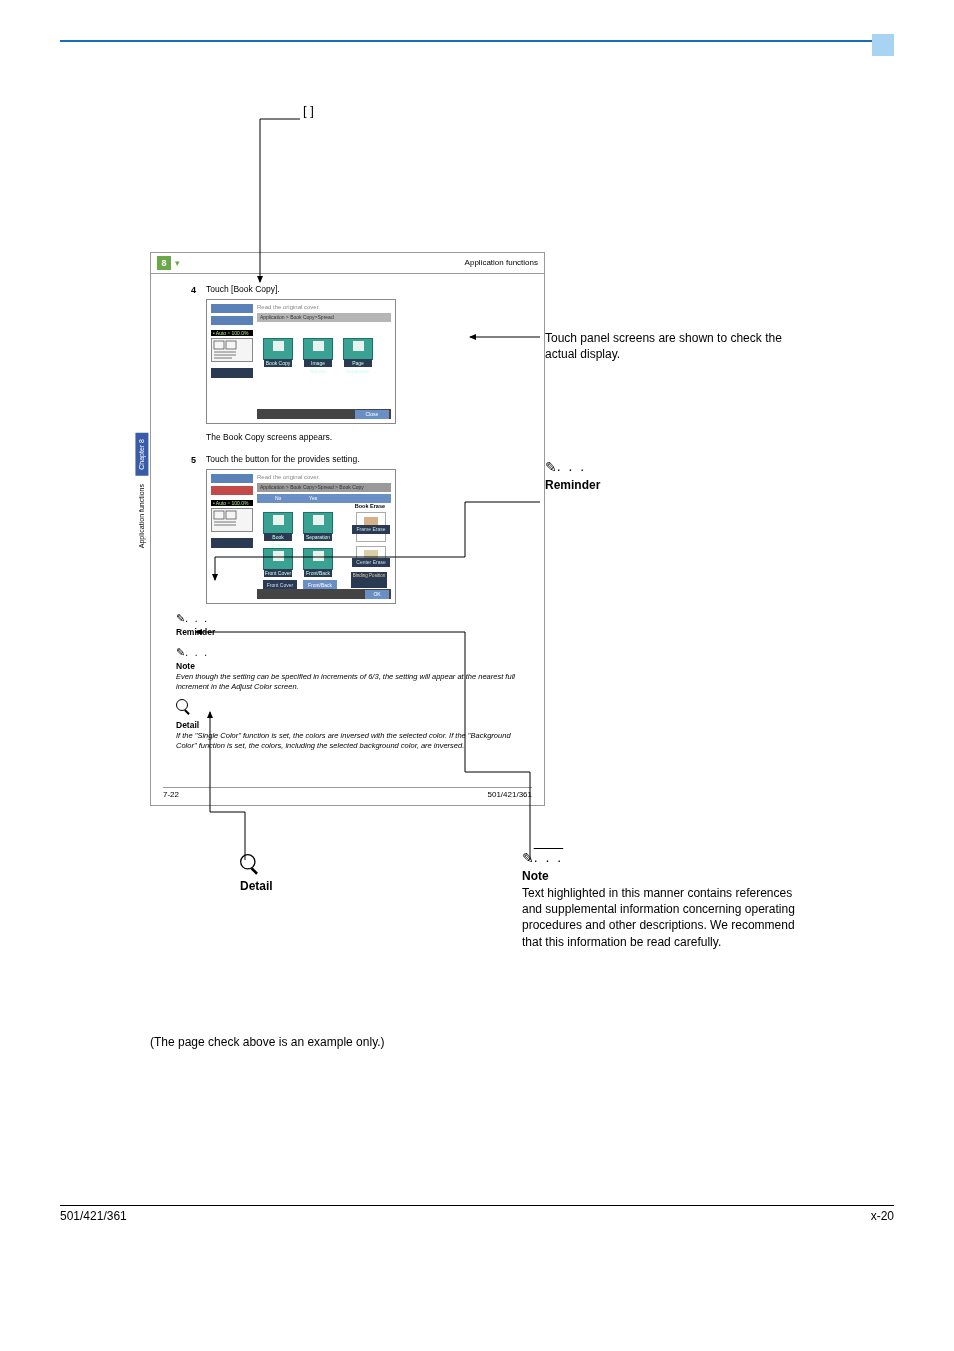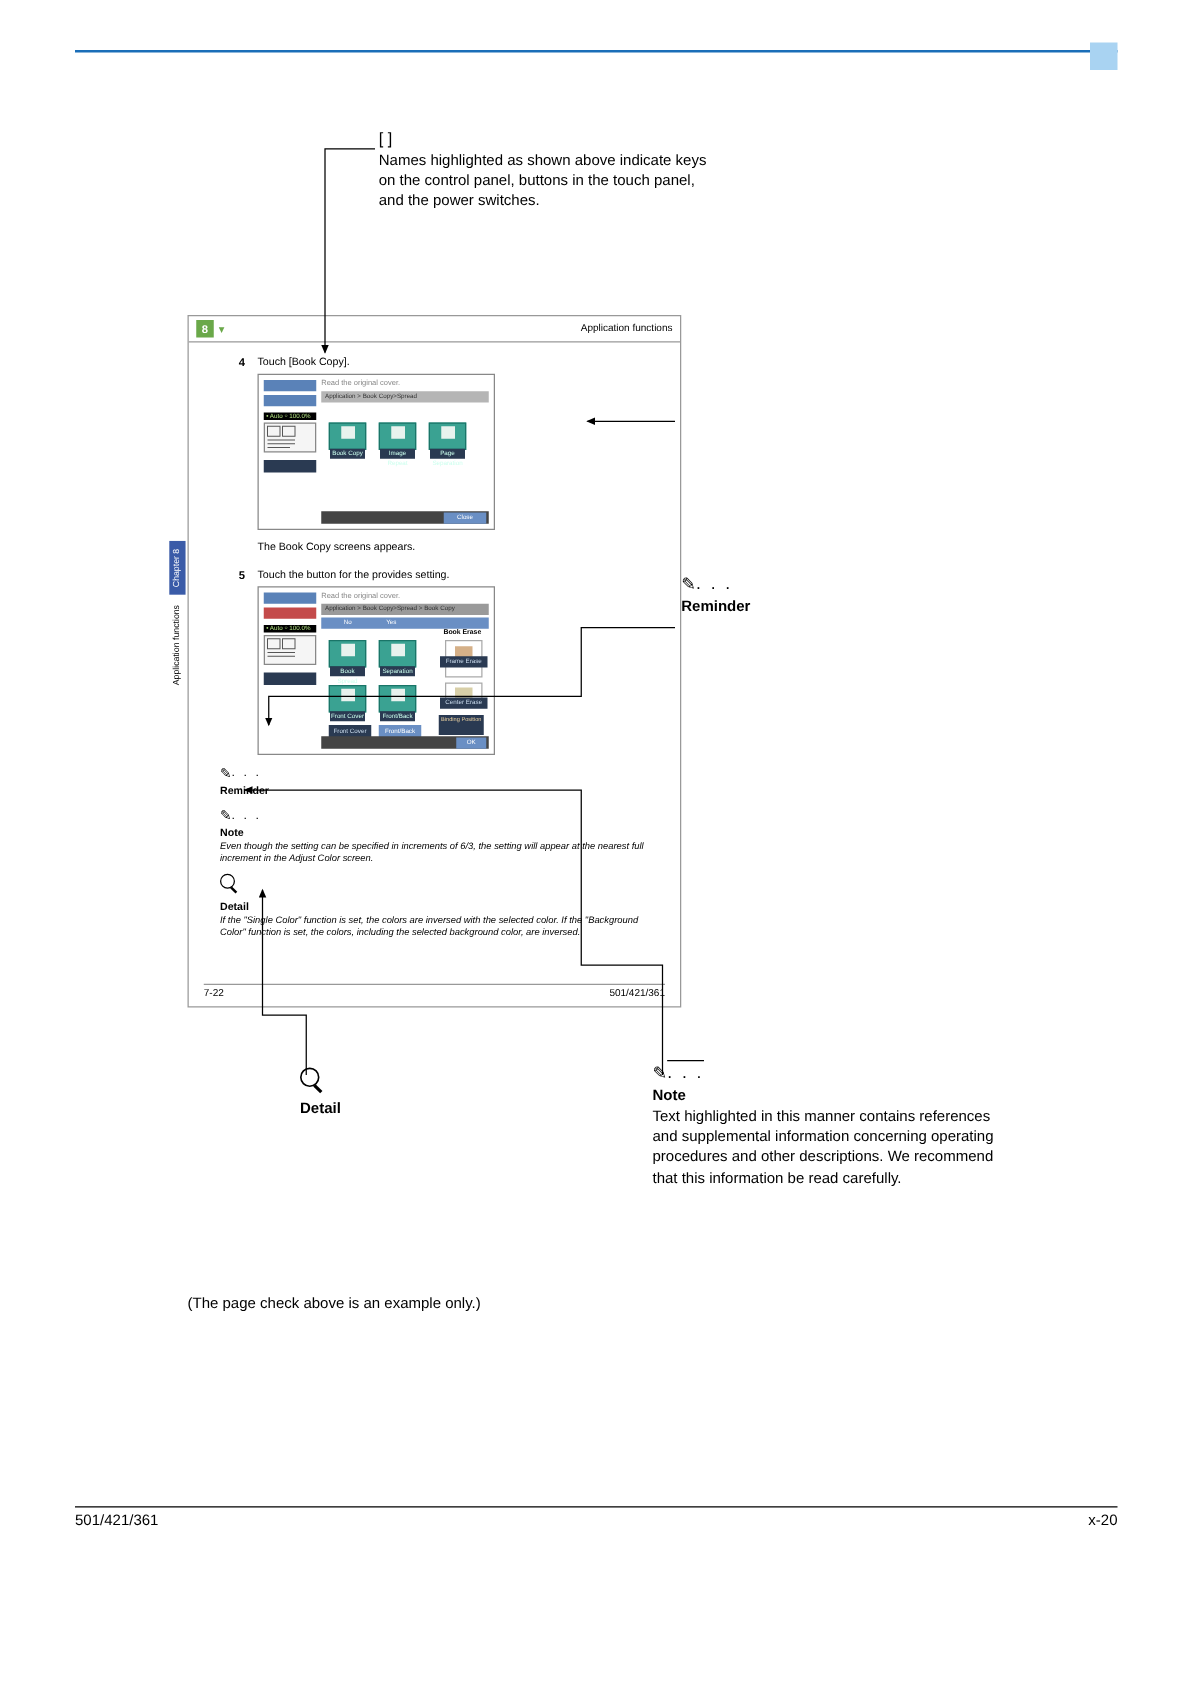--- a/index.html
+++ b/index.html
@@ -275,23 +275,23 @@
     </div>
 
     <div class="sp-footer">
       <span>7-22</span>
       <span>501/421/361</span>
     </div>
   </div>
 
   <div class="co-brackets">
     <div style="font-size:13px;">[  ]</div>
-    <div class="callout-text">Names highlighted as shown above indicate keys on the control panel, buttons in the touch panel, and the power switches.</div>
-  </div>
-
+  </div>
+
+  <div class="co-screens callout-text">Touch panel screens are shown to check the actual display.</div>
 
   <div class="co-reminder">
     <div><span class="hand-icon">✎</span><span class="dots-big">. . .</span></div>
     <div class="callout-title">Reminder</div>
   </div>
 
   <div class="co-detail">
     <div style="margin-bottom:4px;"><span class="magnifier" style="transform:scale(1.3);transform-origin:left top;"></span></div>
     <div class="callout-title">Detail</div>
   </div>

